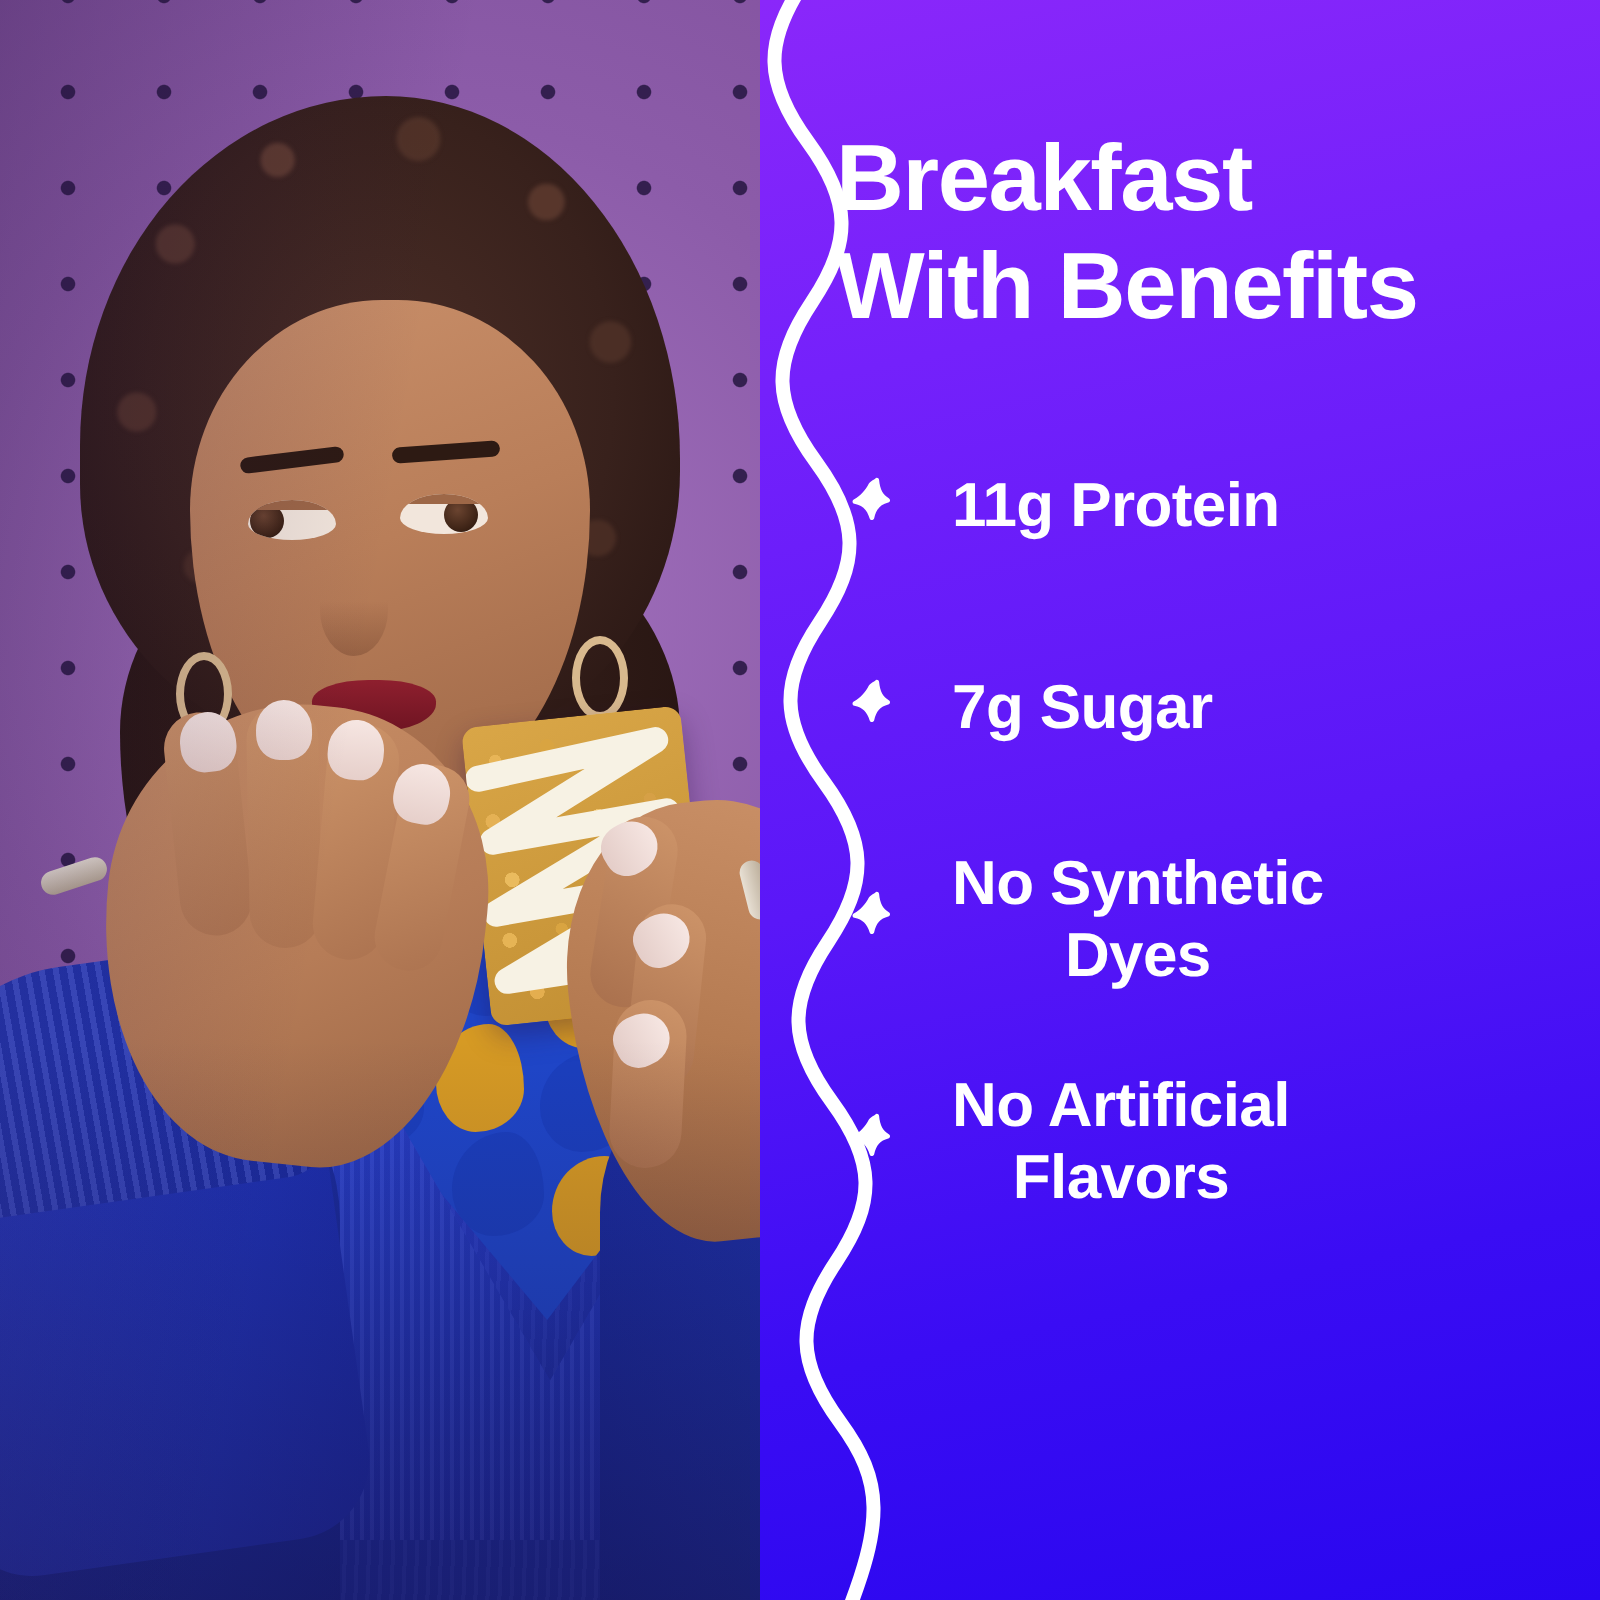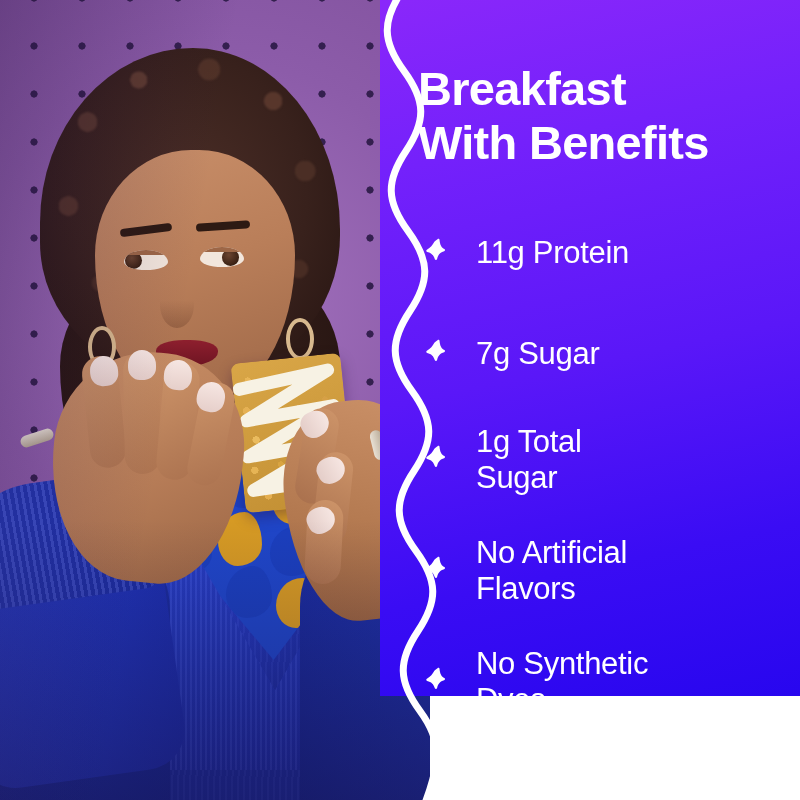--- a/index.html
+++ b/index.html
@@ -268,21 +268,21 @@
   .divider {
     position:absolute; left:362px; top:-4px;
     width:90px; height:810px;
     pointer-events:none;
   }
   .divider path { fill:none; stroke:#ffffff; stroke-width:7; }
 
   
   .benefits-pane {
     position:absolute; right:0; top:0;
-    width:420px; height:696px;
+    width:420px; height:800px;
     background:linear-gradient(168deg, #8a27fa 0%, #7421fb 22%, #5a17f8 52%, #3a0cf4 78%, #2806ef 100%);
     overflow:hidden;
   }
   .benefits-inner {
     position:absolute; left:38px; top:0; right:16px; height:800px;
   }
 
   .headline {
     position:absolute; left:0; top:62px;
     color:#ffffff;
@@ -309,24 +309,25 @@
   .sparkle-icon {
     position:absolute; left:4px; top:50%;
     transform:translateY(-50%);
     width:30px; height:30px;
   }
   .sparkle-icon svg { display:block; width:30px; height:30px; }
   .sparkle-icon path { fill:#ffffff; }
   .benefit-text {
     color:#ffffff;
     font-size:31px;
-    font-weight:400;
+    font-weight:700;
     line-height:1.16;
     letter-spacing:-.3px;
     white-space:pre-line;
+    text-align:center;
   }
 </style>
 </head>
 <body>
 
 <div class="ad-card">
 
   <div class="photo-pane">
     <div class="pegboard"></div>
     <div class="pegboard-dots"></div>
@@ -431,48 +432,39 @@
 
         <li class="benefit-item">
           <span class="sparkle-icon">
             <svg viewBox="0 0 32 32">
                 <path d="M16.6 1.4c.6-.9 2-.5 2.1.6.5 5.3 2.1 8.1 5.2 9.8 1 .6.8 2-.3 2.3-4.3 1.2-6.4 3.5-7.5 8.4-.3 1.2-2 1.3-2.4.1-1.5-4.6-3.6-6.8-8.2-7.8-1.1-.2-1.3-1.7-.3-2.3 3.9-2.2 6.1-4.9 8-8.4.4-.8 2.6-2.2 3.4-2.7z"></path>
               </svg>
           </span>
           <span class="benefit-text">7g Sugar</span>
         </li>
 
+
         <li class="benefit-item">
           <span class="sparkle-icon">
             <svg viewBox="0 0 32 32">
                 <path d="M16.6 1.4c.6-.9 2-.5 2.1.6.5 5.3 2.1 8.1 5.2 9.8 1 .6.8 2-.3 2.3-4.3 1.2-6.4 3.5-7.5 8.4-.3 1.2-2 1.3-2.4.1-1.5-4.6-3.6-6.8-8.2-7.8-1.1-.2-1.3-1.7-.3-2.3 3.9-2.2 6.1-4.9 8-8.4.4-.8 2.6-2.2 3.4-2.7z"></path>
               </svg>
           </span>
-          <span class="benefit-text">1g Total
-Sugar</span>
+          <span class="benefit-text">No Synthetic
+Dyes</span>
         </li>
 
         <li class="benefit-item">
           <span class="sparkle-icon">
             <svg viewBox="0 0 32 32">
                 <path d="M16.6 1.4c.6-.9 2-.5 2.1.6.5 5.3 2.1 8.1 5.2 9.8 1 .6.8 2-.3 2.3-4.3 1.2-6.4 3.5-7.5 8.4-.3 1.2-2 1.3-2.4.1-1.5-4.6-3.6-6.8-8.2-7.8-1.1-.2-1.3-1.7-.3-2.3 3.9-2.2 6.1-4.9 8-8.4.4-.8 2.6-2.2 3.4-2.7z"></path>
               </svg>
           </span>
           <span class="benefit-text">No Artificial
 Flavors</span>
-        </li>
-
-        <li class="benefit-item">
-          <span class="sparkle-icon">
-            <svg viewBox="0 0 32 32">
-                <path d="M16.6 1.4c.6-.9 2-.5 2.1.6.5 5.3 2.1 8.1 5.2 9.8 1 .6.8 2-.3 2.3-4.3 1.2-6.4 3.5-7.5 8.4-.3 1.2-2 1.3-2.4.1-1.5-4.6-3.6-6.8-8.2-7.8-1.1-.2-1.3-1.7-.3-2.3 3.9-2.2 6.1-4.9 8-8.4.4-.8 2.6-2.2 3.4-2.7z"></path>
-              </svg>
-          </span>
-          <span class="benefit-text">No Synthetic
-Dyes</span>
         </li>
 
       </ul>
     </div>
   </div>
 
   <svg class="divider" viewBox="0 0 90 810" preserveAspectRatio="none">
     <path d="M40 -5
              C 20 25, 20 45, 42 75
              C 64 105, 64 125, 44 155

